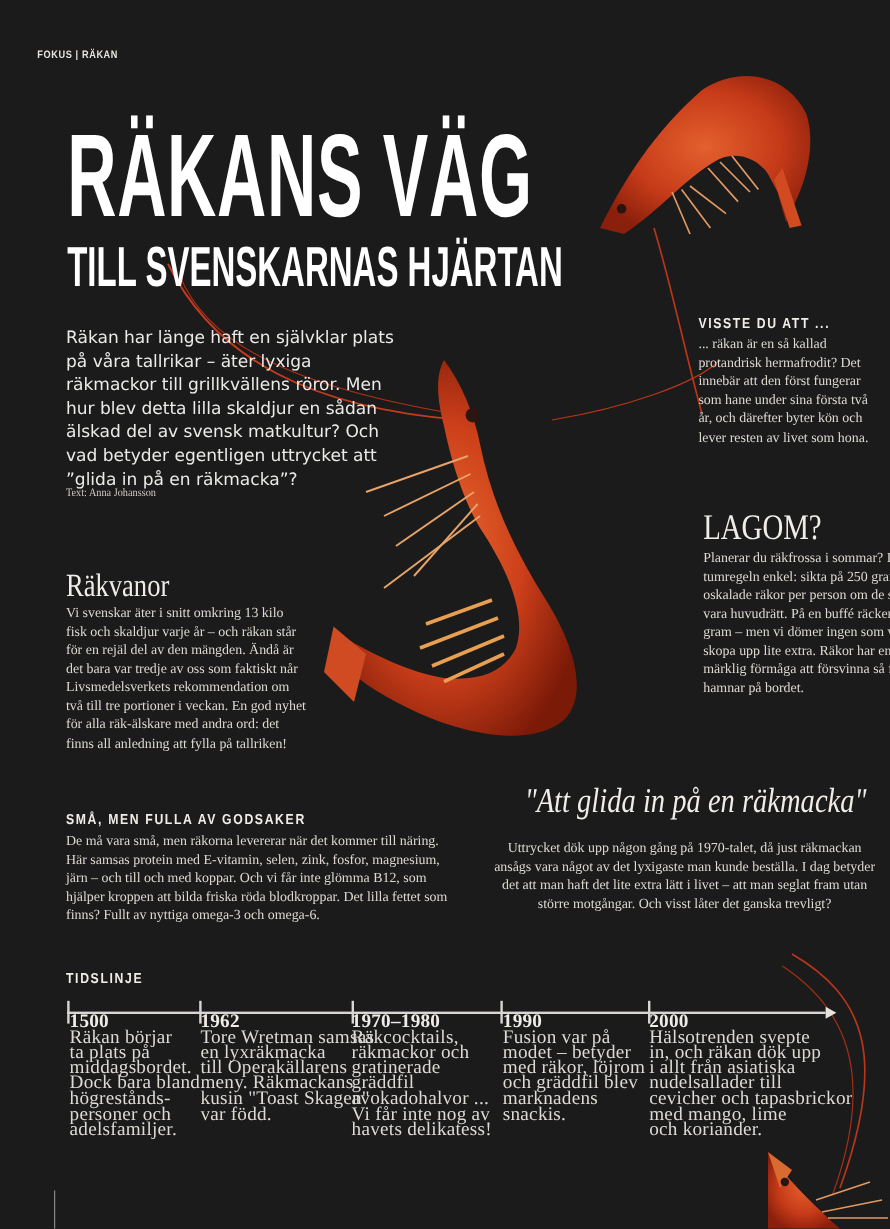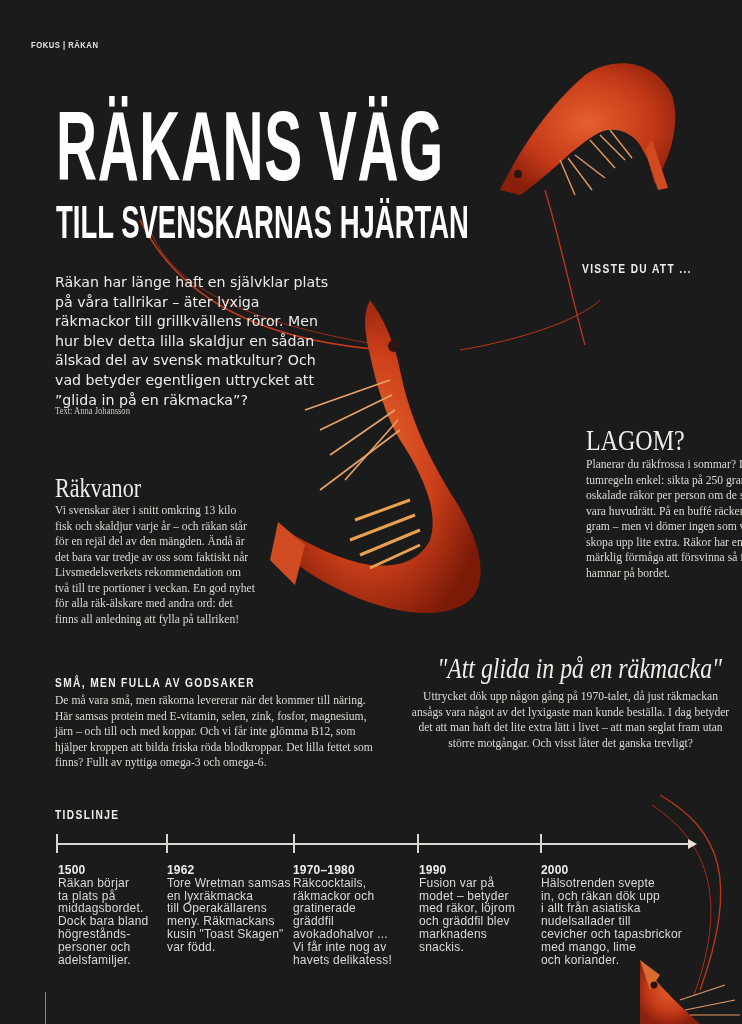--- a/index.html
+++ b/index.html
@@ -69,36 +69,36 @@
   }
 
   .sma { left: 55px; top: 676px; width: 330px; }
   .sma .serif-body { margin-top: 3px; }
 
   .quote-block { left: 408px; top: 651px; width: 325px; text-align: center; }
   .quote-title {
     font-family: "Liberation Serif", serif; font-style: italic; font-size: 29px; line-height: 34px;
     color: #f0ede8; white-space: nowrap; transform: scaleX(0.82); transform-origin: center;
   }
-  .quote-block .serif-body { margin-top: 4px; }
+  .quote-block .serif-body { margin-top: 14px; }
 
   .timeline-label { left: 55px; top: 808px; }
 
   .timeline-line {
     left: 56px; top: 843px; width: 632px; height: 2px; background: #d9d6d1;
   }
   .timeline-arrow {
     left: 688px; top: 839px; width: 0; height: 0;
     border-left: 9px solid #e6e3de; border-top: 5px solid transparent; border-bottom: 5px solid transparent;
   }
   .tick { top: 834px; width: 2px; height: 19px; background: #d9d6d1; }
 
   .tl-item {
-    top: 864px;
-    font-family: Liberation Sans, sans-serif; font-size: 12px; line-height: 12.8px;
+    top: 846px;
+    font-family: Liberation Serif, serif; font-size: 16px; line-height: 12.8px;
     color: #dddad5; letter-spacing: 0.2px;
   }
   .tl-year { font-weight: bold; color: #f0ede8; }
 
   .page-rule { left: 45px; top: 992px; width: 1px; height: 32px; background: #888; }
   .page-num {
     left: 54px; top: 1040px;
     font-family: Liberation Serif, serif; font-size: 7px; color: #aaa;
   }
 
@@ -175,20 +175,21 @@
 <div class="abs kicker">FOKUS | RÄKAN</div>
 
 <h1 class="abs title-main">RÄKANS VÄG</h1>
 <h2 class="abs title-sub">TILL SVENSKARNAS HJÄRTAN</h2>
 
 <p class="abs ingress">Räkan har länge haft en självklar plats på våra tallrikar – äter lyxiga räkmackor till grillkvällens röror. Men hur blev detta lilla skaldjur en sådan älskad del av svensk matkultur? Och vad betyder egentligen uttrycket att ”glida in på en räkmacka”?</p>
 <div class="abs byline">Text: Anna Johansson</div>
 
 <section class="abs visste">
   <div class="box-heading">VISSTE DU ATT ...</div>
+  <p class="serif-body">... räkan är en så kallad protandrisk hermafrodit? Det innebär att den först fungerar som hane under sina första två år, och därefter byter kön och lever resten av livet som hona.</p>
 </section>
 
 <section class="abs lagom">
   <div class="lagom-title">LAGOM?</div>
   <p class="serif-body">Planerar du räkfrossa i sommar? Då är tumregeln enkel: sikta på 250 gram oskalade räkor per person om de ska vara huvudrätt. På en buffé räcker 50 gram – men vi dömer ingen som vill skopa upp lite extra. Räkor har en märklig förmåga att försvinna så fort de hamnar på bordet.</p>
 </section>
 
 <section class="abs rakvanor">
   <div class="rakvanor-title">Räkvanor</div>
   <p class="serif-body">Vi svenskar äter i snitt omkring 13 kilo fisk och skaldjur varje år – och räkan står för en rejäl del av den mängden. Ändå är det bara var tredje av oss som faktiskt når Livsmedelsverkets rekommendation om två till tre portioner i veckan. En god nyhet för alla räk-älskare med andra ord: det finns all anledning att fylla på tallriken!</p>

